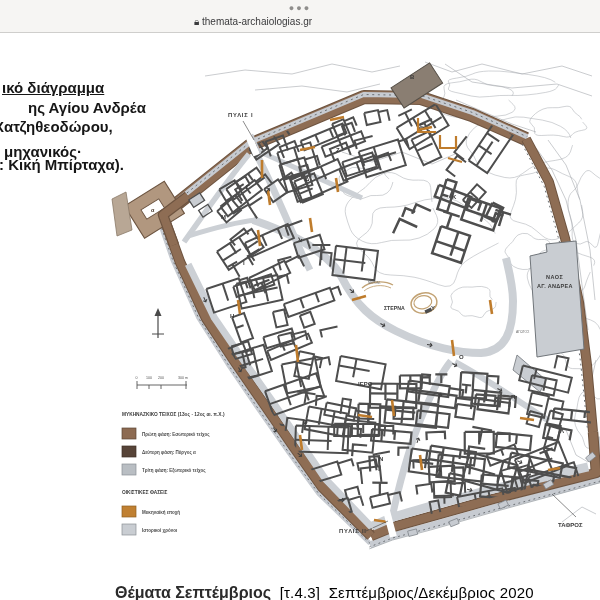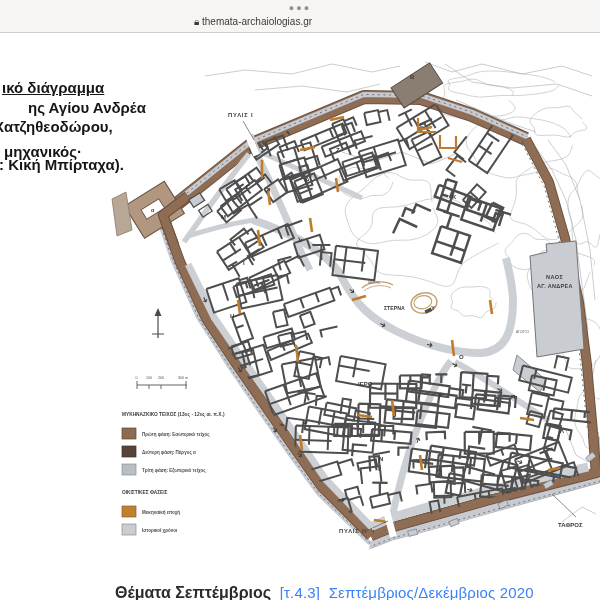--- a/index.html
+++ b/index.html
@@ -639,14 +639,14 @@
 <text x="379" y="461" font-size="6" font-weight="bold" fill="#3a3a3a">Ν</text>
 <text x="437" y="472" font-size="6" font-weight="bold" fill="#3a3a3a">Α</text>
 <text x="560" y="433" font-size="6" font-weight="bold" fill="#3a3a3a">Λ</text>
 <text x="303" y="424" font-size="6" font-weight="bold" fill="#3a3a3a">Θ</text>
 <text x="431" y="310" font-size="6" font-weight="bold" fill="#3a3a3a">Υ</text>
 <text x="516" y="333" font-size="3.4" fill="#6a6a6a">ΑΓΩΓΟΣ</text>
 <text x="368" y="284" font-size="3.2" fill="#6a6a6a">ΝΕΡΟΜ.</text>
 </svg>
 
 <div class="abs" style="left:115px;top:585px;font-size:16px;color:#2b2b2b;white-space:nowrap;line-height:1;">
-<b>Θέματα Σεπτέμβριος</b><span style="color:#3b82f6;font-size:15px;letter-spacing:0.15px;">&nbsp; [τ.4.3] &nbsp;Σεπτέμβριος/Δεκέμβριος 2020</span>
+<b>Θέματα Σεπτέμβριος</b><span style="color:#000000;font-size:15px;letter-spacing:0.15px;">&nbsp; [τ.4.3] &nbsp;Σεπτέμβριος/Δεκέμβριος 2020</span>
 </div>
 
 </body></html>

